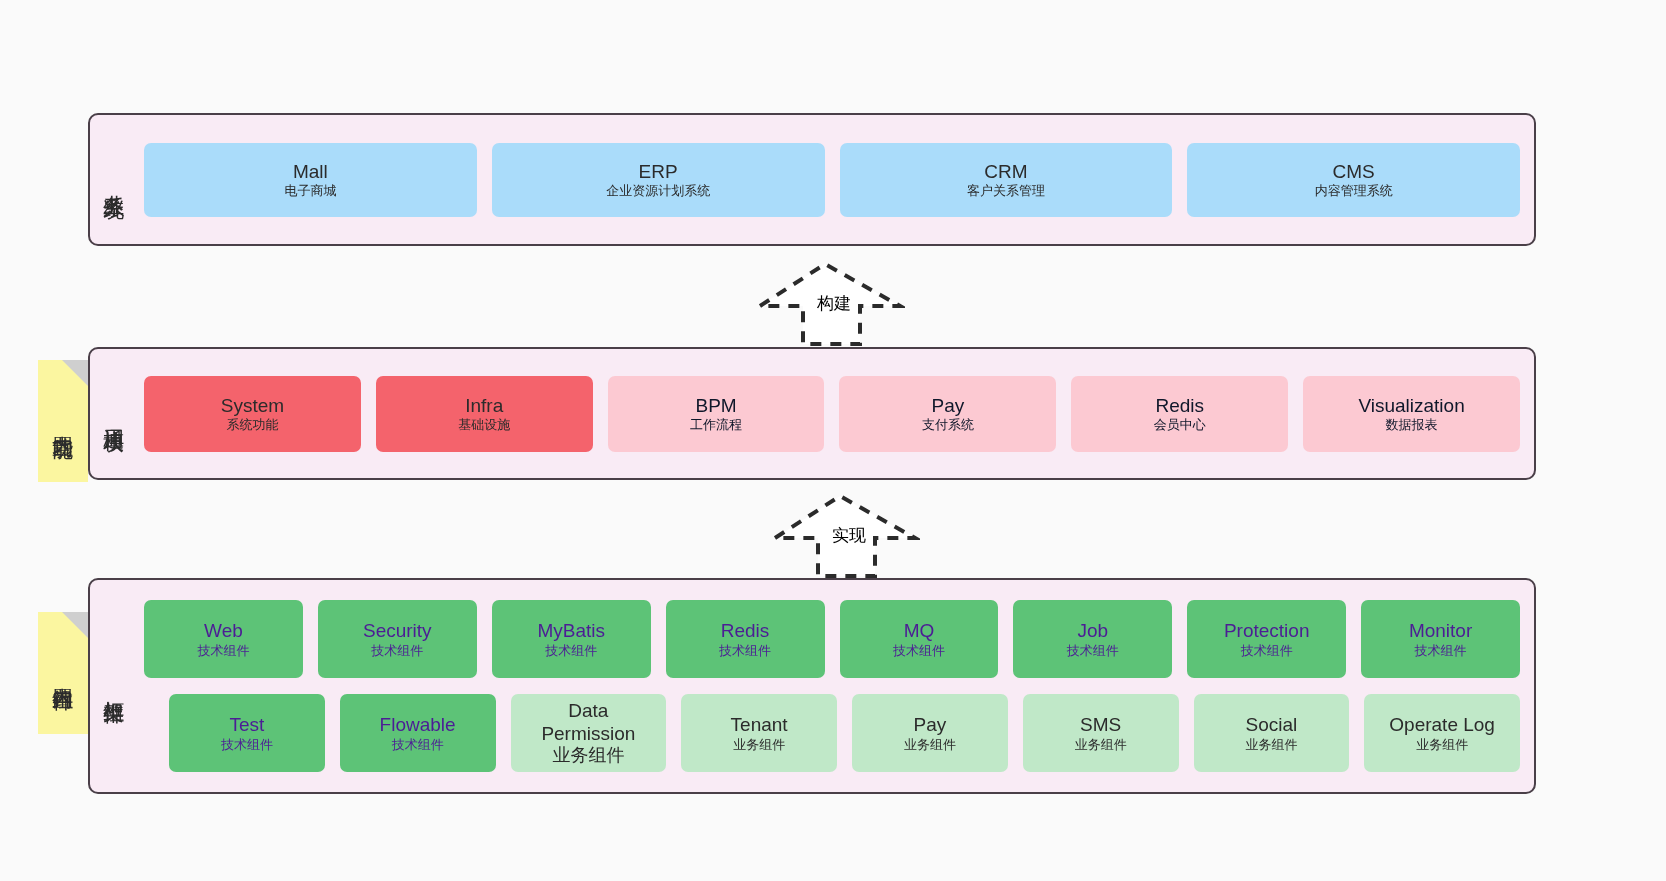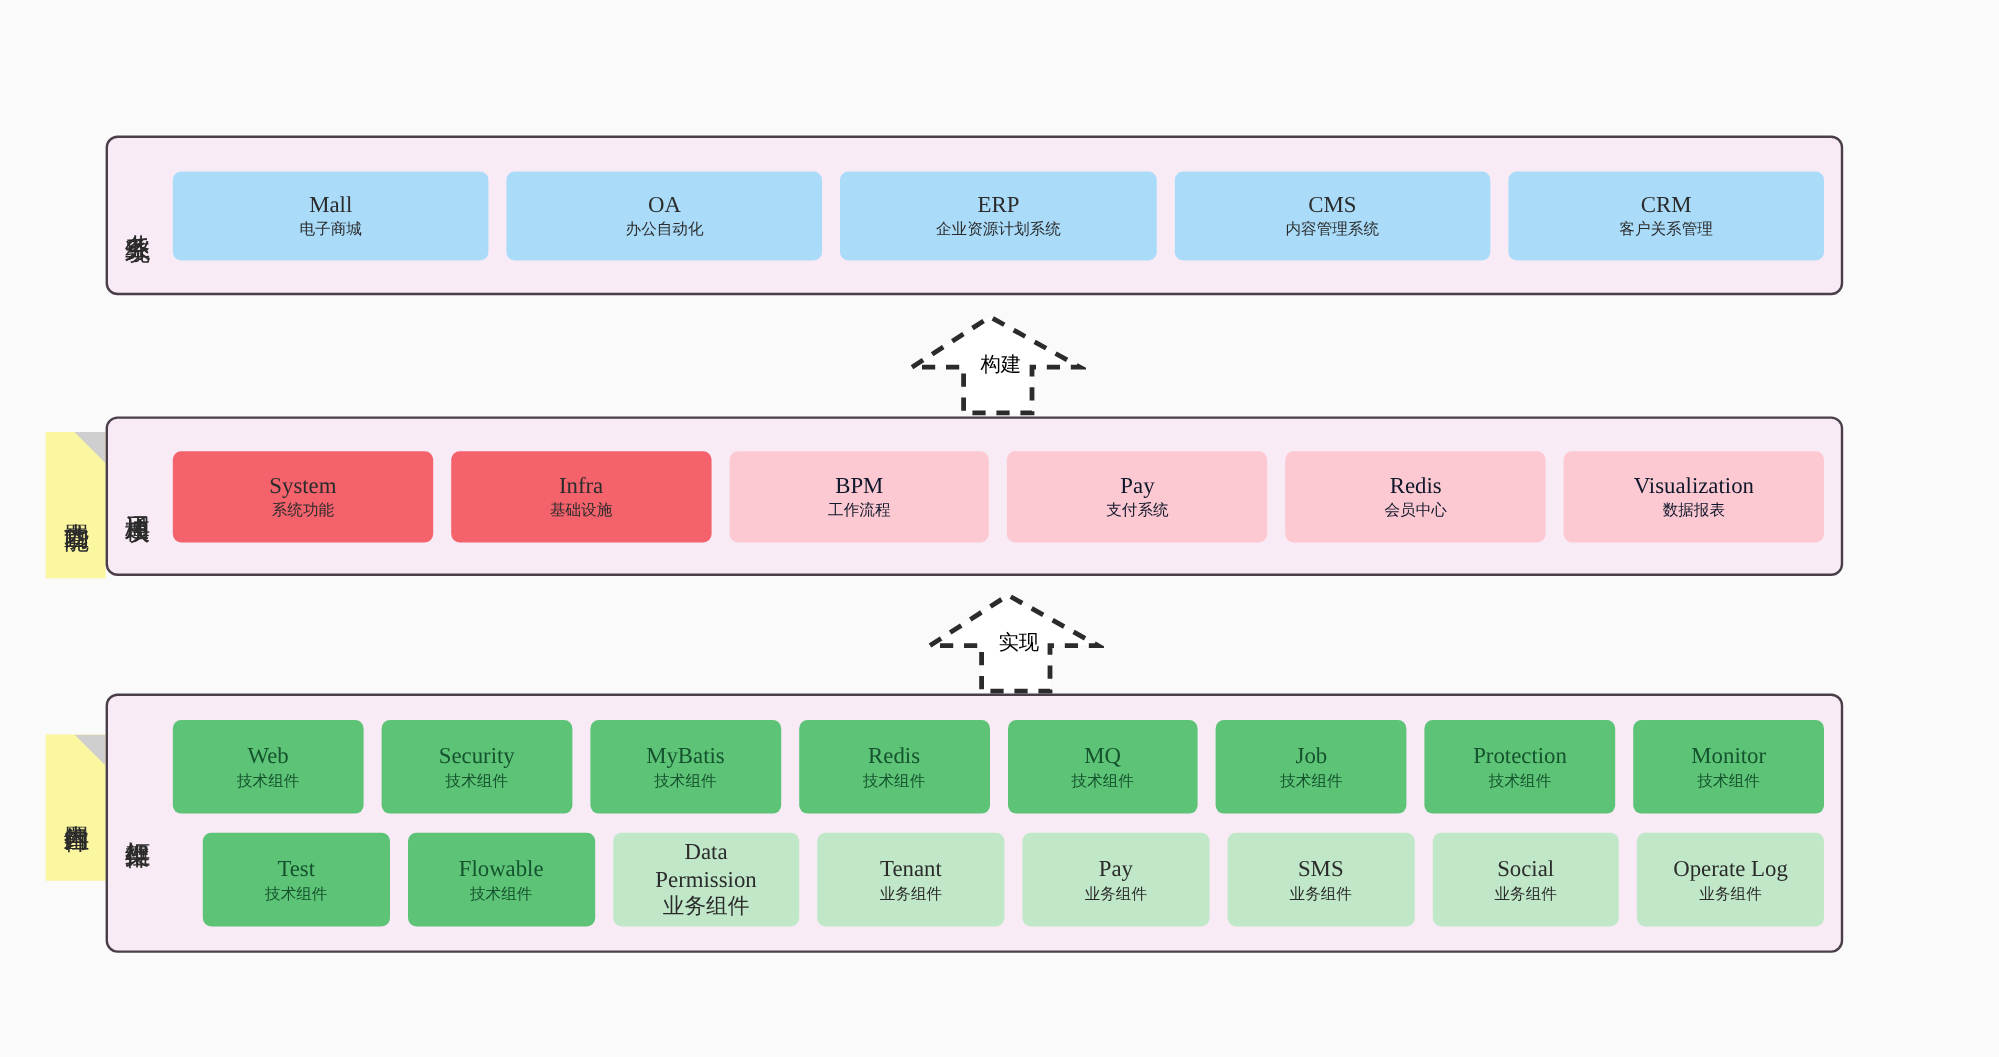--- a/index.html
+++ b/index.html
@@ -68,28 +68,28 @@
     display: flex;
     flex-direction: column;
     align-items: center;
     justify-content: center;
     text-align: center;
     line-height: 1.22;
     padding: 6px 4px;
     box-sizing: border-box;
     user-select: none;
   }
-  .card .t1 { font-size: 19px; font-family: Liberation Serif, serif; }
+  .card .t1 { font-size: 19px; }
   .card .t2 { font-size: 13px; }
   .card .t3 { font-size: 18px; }
 
   .c-blue        { background: #aadcfa; color: #2b2b2b; }
   .c-red         { background: #f4636c; color: #2b2b2b; }
   .c-pink        { background: #fcc9d2; color: #0f172a; }
-  .c-green       { background: #5dc377; color: #14532d; }
+  .c-green       { background: #5dc377; color: #4c1d95; }
   .c-lightgreen  { background: #c0e8c8; color: #2b2b2b; }
 
   
   .note {
     position: absolute;
     background: #fbf6a0;
     box-sizing: border-box;
     display: flex;
     align-items: center;
     justify-content: center;
@@ -133,34 +133,30 @@
 
   <div class="layer" id="layer-business" style="left:88px; top:113px; width:1448px; height:133px;">
     <div class="layer-title">业务系统</div>
     <div class="layer-body">
       <div class="row" style="height:74px;">
         <div class="card c-blue">
           <span class="t1">Mall</span>
           <span class="t2">电子商城</span>
         </div>
         <div class="card c-blue">
-          <span class="t1">OA</span>
-          <span class="t2">办公自动化</span>
-        </div>
-        <div class="card c-blue">
           <span class="t1">ERP</span>
           <span class="t2">企业资源计划系统</span>
         </div>
         <div class="card c-blue">
+          <span class="t1">CRM</span>
+          <span class="t2">客户关系管理</span>
+        </div>
+        <div class="card c-blue">
           <span class="t1">CMS</span>
           <span class="t2">内容管理系统</span>
-        </div>
-        <div class="card c-blue">
-          <span class="t1">CRM</span>
-          <span class="t2">客户关系管理</span>
         </div>
       </div>
     </div>
   </div>
 
   <svg class="arrow" style="left:755px; top:258px; width:150px; height:90px;" viewBox="0 0 150 90">
     <path d="M 5 48 L 70 6 L 145 48 L 105 48 L 105 86 L 48 86 L 48 48 Z" fill="#ffffff" stroke="#2b2b2b" stroke-width="4" stroke-dasharray="11 9" stroke-linejoin="miter"></path>
   </svg>
   <div class="arrow-label" style="left:817px; top:292px;">构建</div>
 

